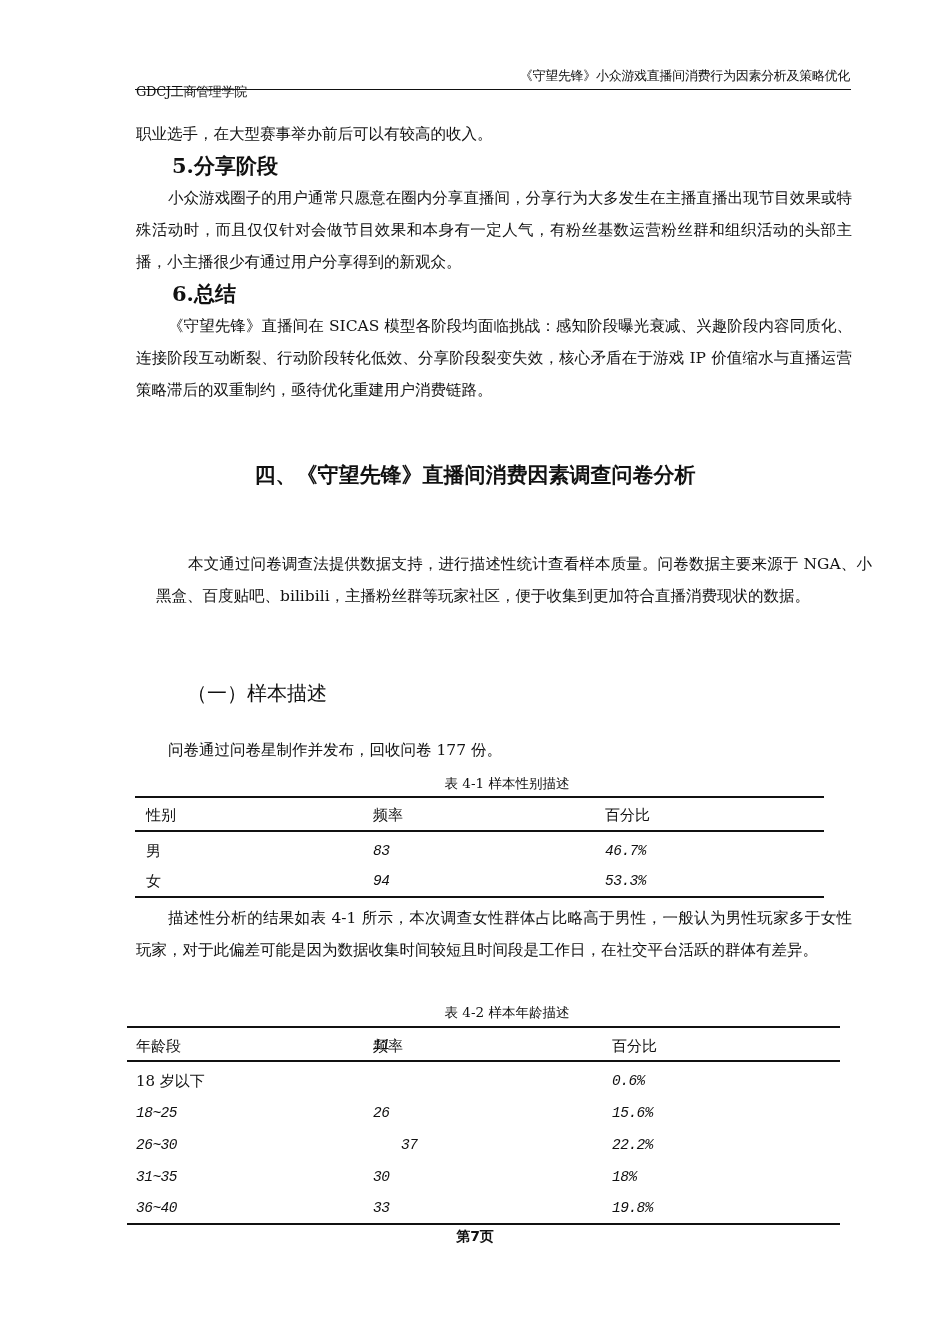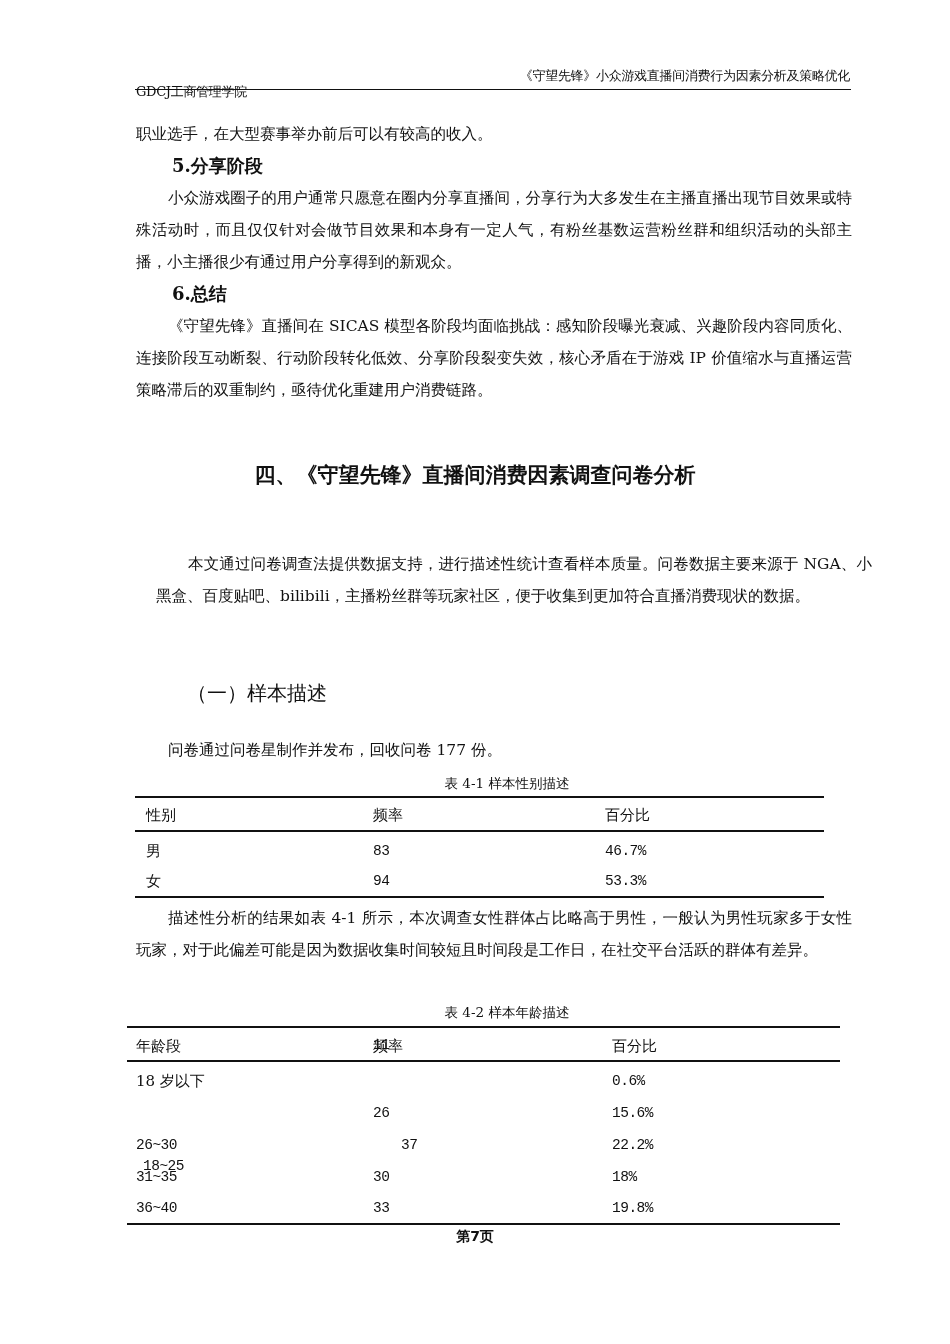--- a/index.html
+++ b/index.html
@@ -3,27 +3,27 @@
 <meta charset="utf-8">
 <style>
   html, body { margin:0; padding:0; background:#ffffff; }
   body { width:950px; height:1344px; position:relative; overflow:hidden; color:#111; font-family:"DejaVu Serif","Liberation Serif",serif; }
   .abs { position:absolute; }
   .header-left { left:136px; top:67px; font-size:13px; letter-spacing:-0.3px;margin-top:16px; }
   .header-right { right:100px; top:67px; font-size:13px; letter-spacing:-0.3px; }
   .header-rule { left:135px; top:89px; width:716px; height:0; border-top:1.5px solid #111; }
   .para { left:136px; width:716px; font-size:15.5px; line-height:32px; text-align:justify; }
   .indent { text-indent:32px; }
-  .subhead { left:172px; font-size:18px; font-weight:bold; }
+  .subhead { left:172px; font-size:21px; font-weight:bold; }
   .h1 { left:0; width:950px; text-align:center; top:461px; font-size:21px; font-weight:bold; font-family:"DejaVu Sans","Liberation Sans",sans-serif; }
   .h2 { left:187px; top:680px; font-size:20px; font-family:"DejaVu Sans","Liberation Sans",sans-serif; }
   .caption { left:0; width:950px; text-align:center; font-size:13.5px;padding-left:32px; }
   .rule { height:0; border-top:2.5px solid #111; }
   .cell { font-size:15px; font-family:"DejaVu Serif","Liberation Serif",serif; }
-  .num { font-size:14.5px; font-family:"Liberation Mono","DejaVu Sans Mono",monospace; letter-spacing:-0.5px; }
+  .num { font-size:14.5px; font-family:"Liberation Mono","DejaVu Sans Mono",monospace; letter-spacing:-0.5px;font-style:italic; }
   .footer { left:0; width:950px; text-align:center; top:1228px; font-size:14px; font-weight:bold; font-family:"DejaVu Sans","Liberation Sans",sans-serif; }
 </style>
 </head>
 <body>
 
 <div class="abs header-left">GDCJ工商管理学院</div>
 <div class="abs header-right">《守望先锋》小众游戏直播间消费行为因素分析及策略优化</div>
 <div class="abs header-rule"></div>
 
 <div class="abs para" style="top:118px;">职业选手，在大型赛事举办前后可以有较高的收入。</div>
@@ -63,21 +63,21 @@
 <div>
   <div class="abs cell" style="left:136px;top:1037px;">年龄段</div>
   <div class="abs cell" style="left:373px;top:1037px;">频率</div>
   <div class="abs cell" style="left:612px;top:1037px;">百分比</div>
   <div class="abs rule" style="left:127px;width:713px;top:1060px;"></div>
 
   <div class="abs cell" style="left:136px;top:1072px;">18 岁以下</div>
   <div class="abs num" style="left:373px;top:1037px;">11</div>
   <div class="abs num" style="left:612px;top:1073px;">0.6%</div>
 
-  <div class="abs num" style="left:136px;top:1158px;margin-left:7px;">18~25</div>
+  <div class="abs num" style="left:136px;top:1105px;">18~25</div>
   <div class="abs num" style="left:373px;top:1105px;">26</div>
   <div class="abs num" style="left:612px;top:1105px;">15.6%</div>
 
   <div class="abs num" style="left:136px;top:1137px;">26~30</div>
   <div class="abs num" style="left:373px;top:1137px;margin-left:28px;">37</div>
   <div class="abs num" style="left:612px;top:1137px;">22.2%</div>
 
   <div class="abs num" style="left:136px;top:1169px;">31~35</div>
   <div class="abs num" style="left:373px;top:1169px;">30</div>
   <div class="abs num" style="left:612px;top:1169px;">18%</div>

